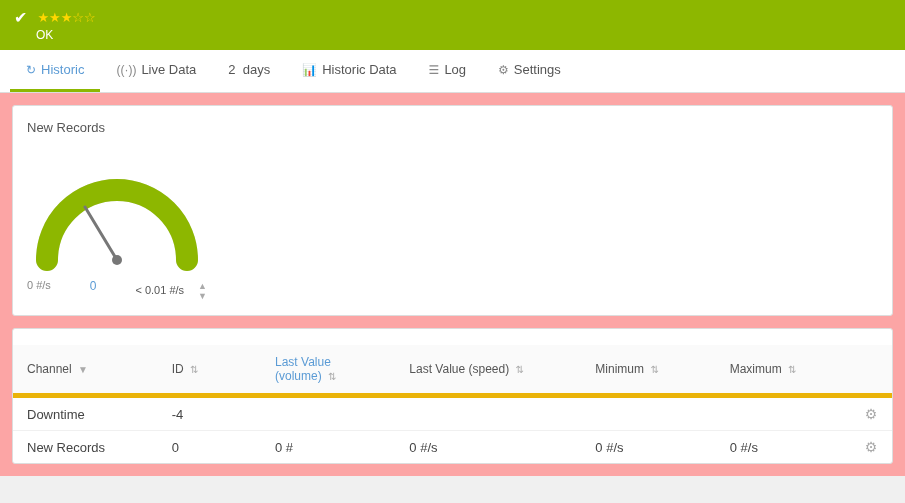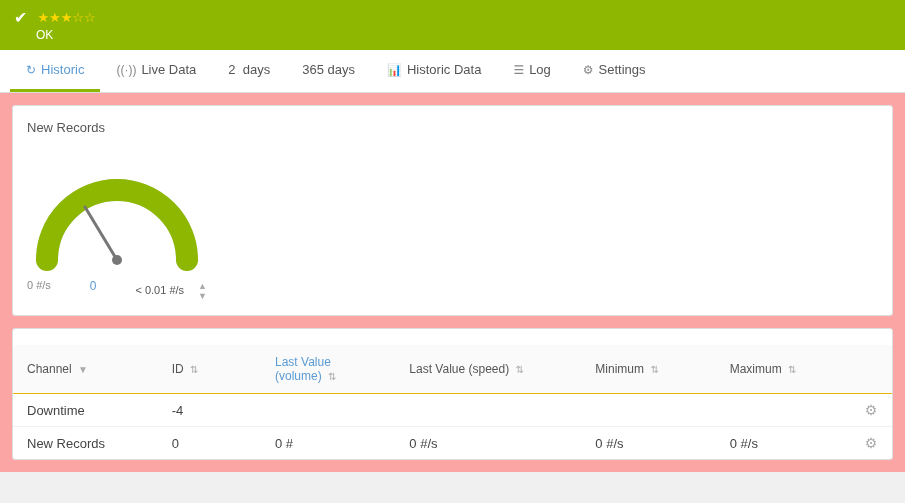--- a/index.html
+++ b/index.html
@@ -139,21 +139,21 @@
       background: white;
       border: 1px solid #ddd;
       border-radius: 3px;
       padding: 0;
     }
     .data-table {
       width: 100%;
       border-collapse: collapse;
     }
     .data-table thead tr {
-      border-bottom: 1px solid #eab308;
+      border-bottom: 5px solid #eab308;
     }
     .data-table th {
       padding: 10px 14px;
       text-align: left;
       color: #555;
       font-weight: normal;
       font-size: 12px;
       background: #fafafa;
     }
     .data-table th .sort-icon {
@@ -205,23 +205,20 @@
   <div class="nav-tab active">
     <span class="tab-icon">↻</span>
     <span>Historic</span>
   </div>
   <div class="nav-tab">
     <span class="tab-icon">((·))</span>
     <span>Live Data</span>
   </div>
   <div class="nav-tab">
     <span>2&nbsp; days</span>
-  </div>
-  <div class="nav-tab">
-    <span>365 days</span>
   </div>
   <div class="nav-tab">
     <span class="tab-icon">📊</span>
     <span>Historic Data</span>
   </div>
   <div class="nav-tab">
     <span class="tab-icon">☰</span>
     <span>Log</span>
   </div>
   <div class="nav-tab">

